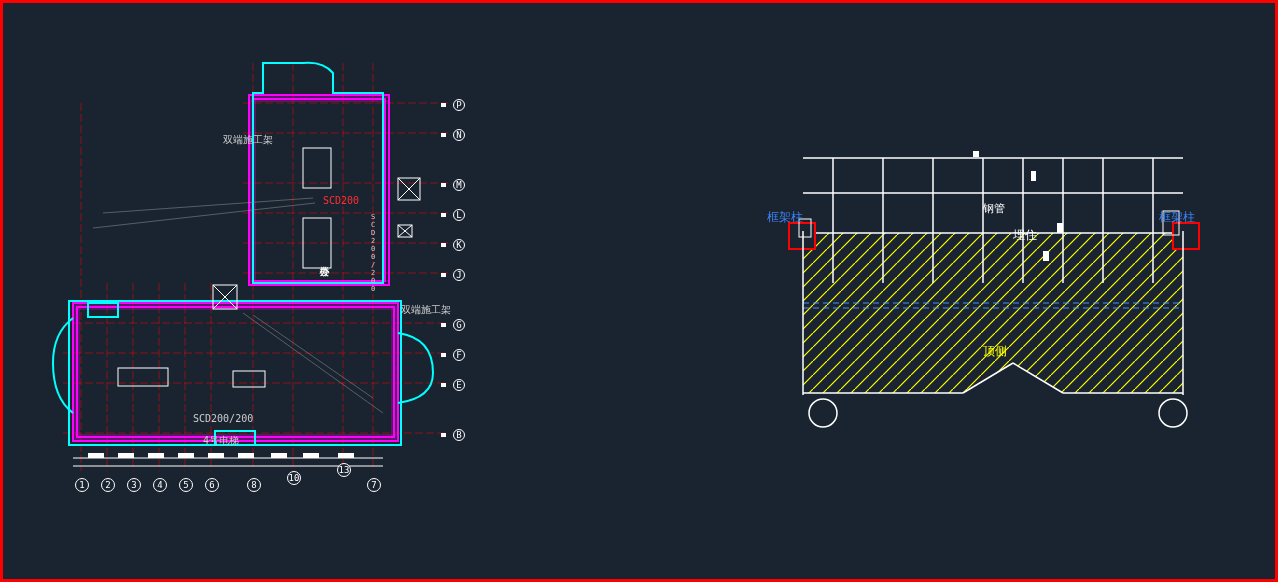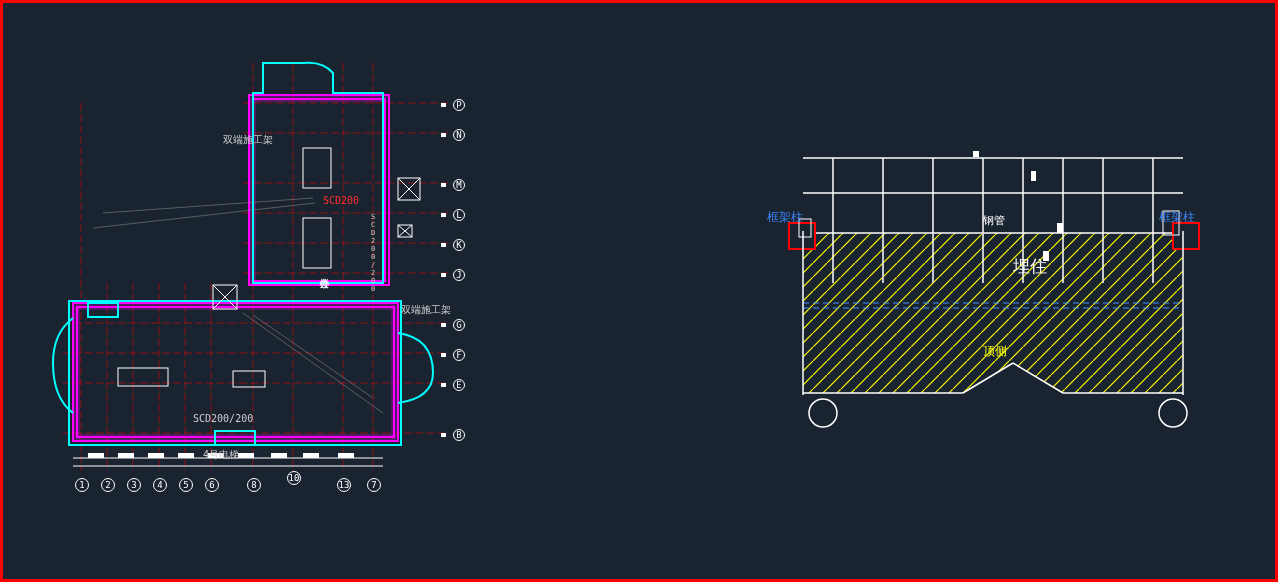--- a/index.html
+++ b/index.html
@@ -42,21 +42,21 @@
     border-radius: 50%;
     display: flex;
     align-items: center;
     justify-content: center;
   }
   .txt {
     position: absolute;
     font-size: 10px;
     white-space: nowrap;
   }
-  .txt-white { color: #fff; margin-top: 12px; }
+  .txt-white { color: #fff; }
   .txt-red { color: #3b82f6; font-weight: normal; }
   .txt-yellow { color: #ffff00; }
   .txt-small { font-size: 10px; color: #ccc; }
   .vtext {
     writing-mode: vertical-rl;
     text-orientation: upright;
   }
 </style>
 </head>
 <body>
@@ -193,38 +193,38 @@
 </svg>
 
 <div class="grid-label" style="left:72px; top:475px">1</div>
 <div class="grid-label" style="left:98px; top:475px">2</div>
 <div class="grid-label" style="left:124px; top:475px">3</div>
 <div class="grid-label" style="left:150px; top:475px">4</div>
 <div class="grid-label" style="left:176px; top:475px">5</div>
 <div class="grid-label" style="left:202px; top:475px">6</div>
 <div class="grid-label" style="left:244px; top:475px">8</div>
 <div class="grid-label" style="left:284px; top:468px">10</div>
-<div class="grid-label" style="left:334px; top:475px">13</div>
+<div class="grid-label" style="left:334px; top:460px">13</div>
 <div class="grid-label" style="left:364px; top:475px">7</div>
 
 <div class="axis-letter" style="left:450px; top:96px">P</div>
 <div class="axis-letter" style="left:450px; top:126px">N</div>
 <div class="axis-letter" style="left:450px; top:176px">M</div>
 <div class="axis-letter" style="left:450px; top:206px">L</div>
 <div class="axis-letter" style="left:450px; top:236px">K</div>
 <div class="axis-letter" style="left:450px; top:266px">J</div>
 <div class="axis-letter" style="left:450px; top:316px">G</div>
 <div class="axis-letter" style="left:450px; top:346px">F</div>
 <div class="axis-letter" style="left:450px; top:376px">E</div>
 <div class="axis-letter" style="left:450px; top:426px">B</div>
 
 <div class="txt txt-white vtext" style="left:314px; top:255px">办公楼</div>
 <div class="txt txt-small" style="left:220px; top:130px">双端施工架</div>
 <div class="txt txt-small" style="left:398px; top:300px">双端施工架</div>
-<div class="txt txt-small" style="left:200px; top:445px">4号电梯</div>
+<div class="txt txt-small" style="left:200px; top:431px">4号电梯</div>
 <div class="txt txt-small" style="left:190px; top:410px">SCD200/200</div>
 <div class="txt txt-small vtext" style="left:366px; top:210px; font-size:7px">SCD200/200</div>
 <div class="txt" style="left:320px; top:192px; color:#ff3030; font-size:10px">SCD200</div>
 
 <svg width="500" height="400" style="left:740px; top:120px" viewBox="0 0 500 400">
   <defs>
     <pattern id="hatch" patternUnits="userSpaceOnUse" width="14" height="14">
       <line x1="0" y1="14" x2="14" y2="0" stroke="#ffff00" stroke-width="1.2"></line>
     </pattern>
   </defs>
@@ -275,16 +275,16 @@
     <line x1="220" y1="270" x2="270" y2="240"></line>
     <line x1="270" y1="240" x2="320" y2="270"></line>
     <line x1="60" y1="108" x2="60" y2="272"></line>
     <line x1="440" y1="108" x2="440" y2="272"></line>
   </g>
 </svg>
 
 <div class="txt txt-red" style="left:764px; top:206px; font-size:12px">框架柱</div>
 <div class="txt txt-red" style="left:1156px; top:206px; font-size:12px">框架柱</div>
 <div class="txt txt-white" style="left:980px; top:198px; font-size:11px">钢管</div>
-<div class="txt txt-white" style="left:1010px; top:240px; font-size:17px">埋住</div>
+<div class="txt txt-white" style="left:1010px; top:224px; font-size:12px">埋住</div>
 <div class="txt txt-yellow" style="left:980px; top:340px; font-size:12px">顶侧</div>
 
 </div>
 
 </body></html>

